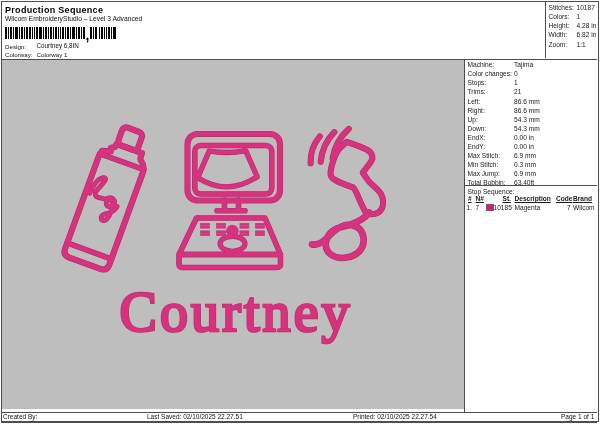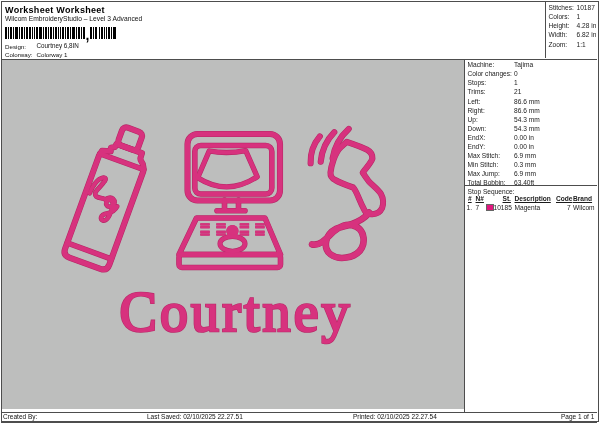--- a/index.html
+++ b/index.html
@@ -4,21 +4,21 @@
 <style>
 html,body{margin:0;padding:0;width:600px;height:424px;background:#ffffff;font-family:"Liberation Sans",sans-serif;overflow:hidden;}
 .abs{position:absolute;}
 .lbl{font-size:6.6px;color:#1a1a1a;line-height:9.08px;white-space:pre;}
 </style>
 </head>
 <body>
 
 <div class="abs" style="left:1px;top:1px;width:596px;height:419px;border:1px solid #4d4d4d;"></div>
 
-<div class="abs" style="left:5px;top:5.3px;font-size:9px;letter-spacing:0.3px;font-weight:bold;color:#000;">Worksheet Worksheet</div>
+<div class="abs" style="left:5px;top:5.3px;font-size:9px;letter-spacing:0.3px;font-weight:bold;color:#000;">Production Sequence</div>
 <div class="abs" style="left:5px;top:15.2px;font-size:6.7px;color:#111;">Wilcom EmbroideryStudio – Level 3 Advanced</div>
 
 <svg class="abs" style="left:5px;top:27.2px;" width="112" height="18" viewBox="0 0 112 18" shape-rendering="crispEdges">
   <g fill="#000">
     <rect x="0" y="0" width="2" height="12.2"></rect>
     <rect x="3" y="0" width="1" height="12.2"></rect>
     <rect x="5" y="0" width="2" height="12.2"></rect>
     <rect x="8" y="0" width="1" height="12.2"></rect>
     <rect x="10" y="0" width="3" height="12.2"></rect>
     <rect x="14" y="0" width="1" height="12.2"></rect>

